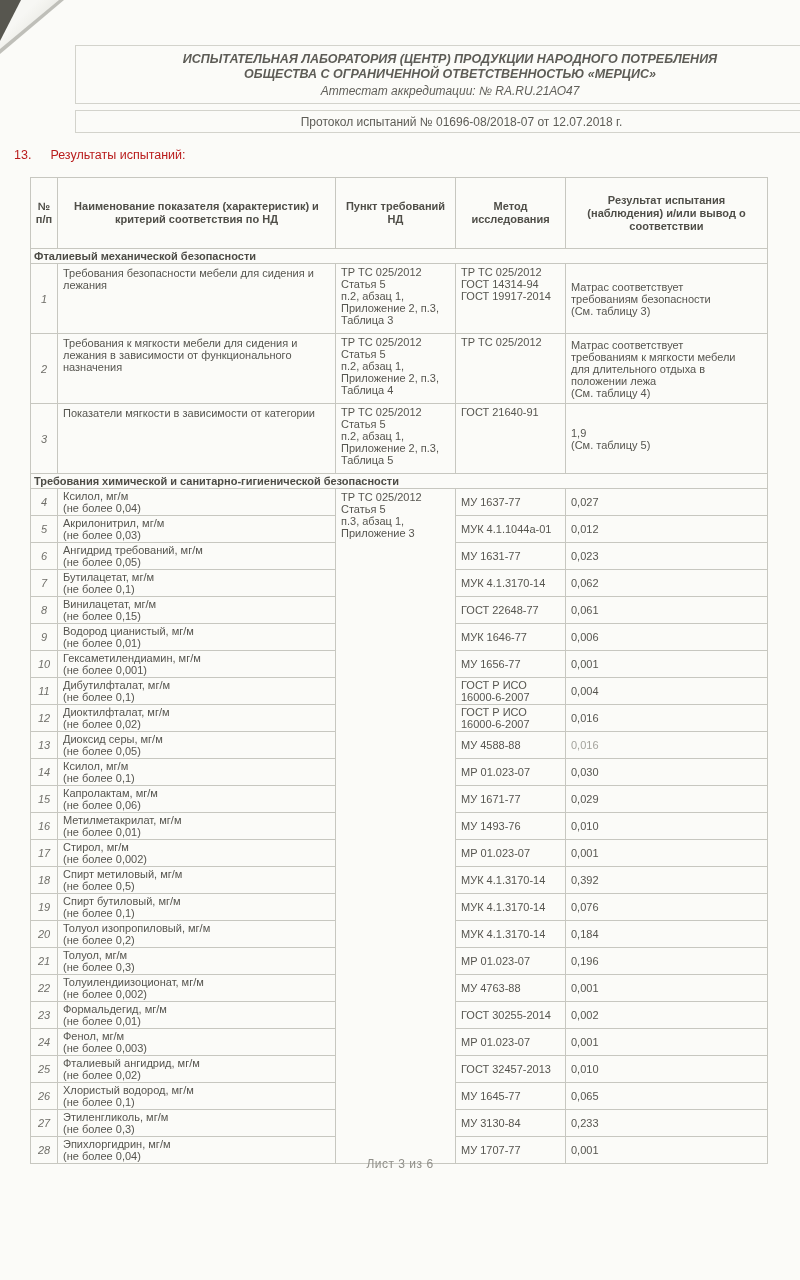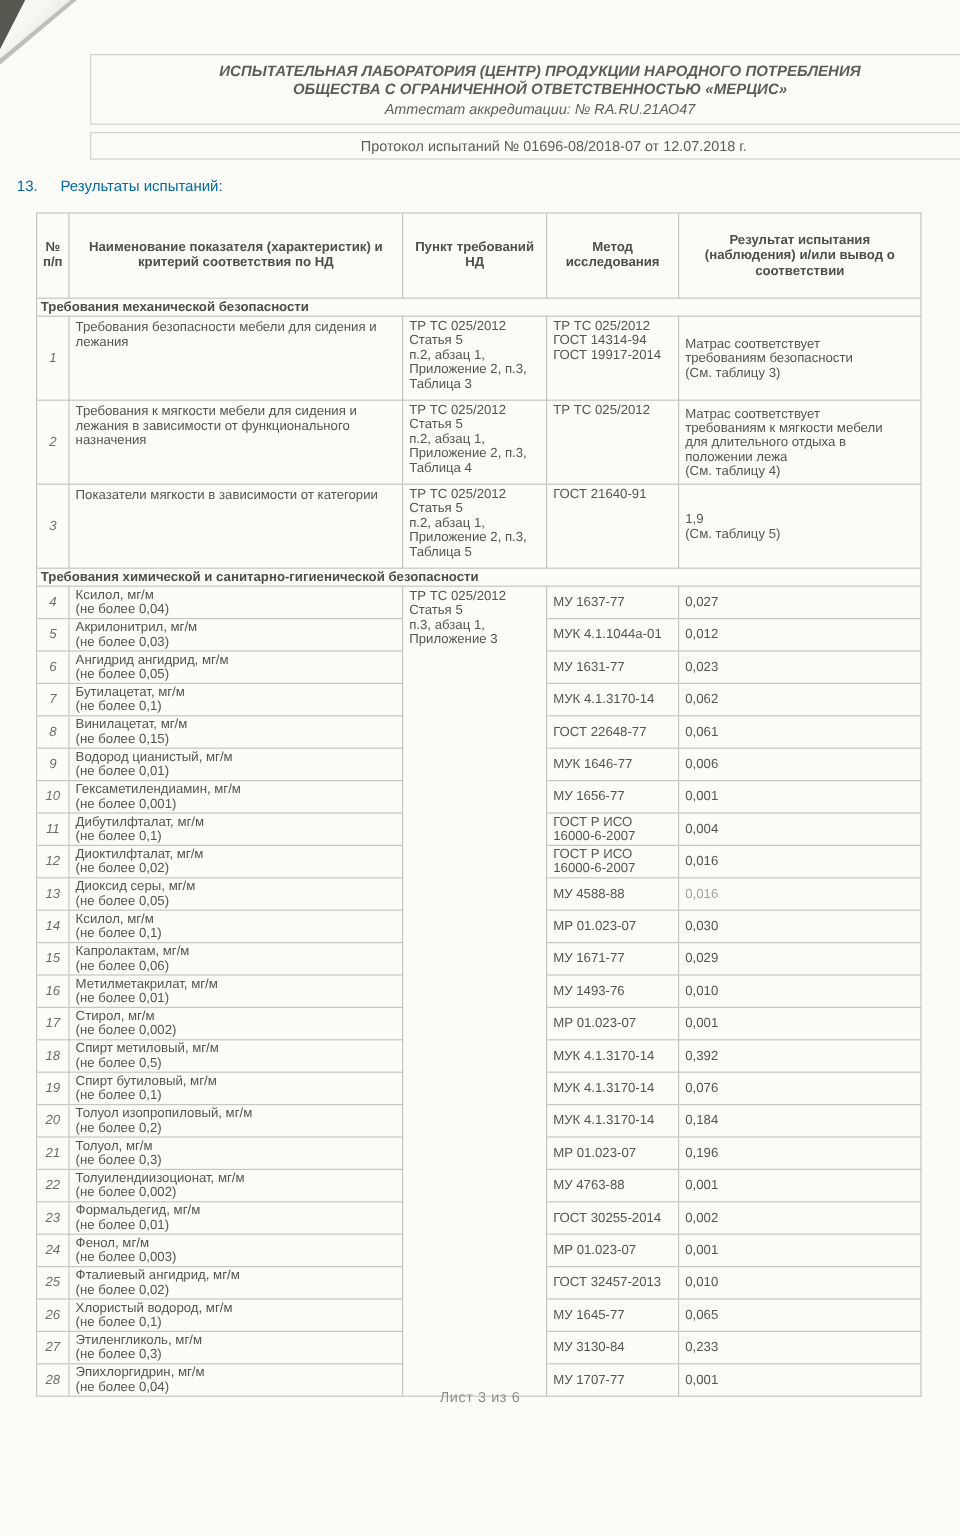--- a/index.html
+++ b/index.html
@@ -28,21 +28,21 @@
     box-sizing:border-box;
   }
   .org-line{font-style:italic;font-weight:bold;font-size:12.5px;line-height:15px;color:#5d5c56;}
   .accred-line{font-style:italic;font-size:12px;line-height:15px;margin-top:2px;color:#605f59;}
   .protocol-box{
     position:absolute;left:75px;top:110px;width:773px;height:23px;
     border:1px solid #d3d3cc;text-align:center;line-height:23px;
     font-size:12px;color:#5d5c56;box-sizing:border-box;
   }
 
-  .results-heading{position:absolute;left:14px;top:148px;font-size:12.5px;color:#0369a1;}
+  .results-heading{position:absolute;left:14px;top:148px;font-size:12.5px;color:#b91c1c;}
   .results-heading .no{margin-right:19px;}
 
   table.results{
     position:absolute;left:30px;top:177px;width:737px;
     border-collapse:collapse;table-layout:fixed;
     font-size:11px;line-height:12px;color:#56554f;
   }
   .results th,.results td{border:1px solid #c7c7c0;}
   .results th{
     font-weight:bold;text-align:center;vertical-align:middle;
@@ -103,21 +103,21 @@
       <tr>
         <th>№ п/п</th>
         <th>Наименование показателя (характеристик) и критерий соответствия по НД</th>
         <th>Пункт требований НД</th>
         <th>Метод исследования</th>
         <th>Результат испытания (наблюдения) и/или вывод о соответствии</th>
       </tr>
     </thead>
     <tbody>
         <tr class="section-row">
-          <td class="section-cell" colspan="5">Требования механической безопасности</td>
+          <td class="section-cell" colspan="5">Фталиевый механической безопасности</td>
         </tr>
         <tr class="mech-row">
           <td class="num-cell">1</td>
           <td class="name-cell">
             <div>Требования безопасности мебели для сидения и лежания</div>
           </td>
           <td class="punkt-cell">
             <div>ТР ТС 025/2012</div>
             <div>Статья 5</div>
             <div>п.2, абзац 1,</div>
@@ -209,21 +209,21 @@
           <td class="method-cell">
             <div>МУК 4.1.1044а-01</div>
           </td>
           <td class="result-cell">
             <div>0,012</div>
           </td>
         </tr>
         <tr class="chem-row">
           <td class="num-cell">6</td>
           <td class="name-cell">
-            <div>Ангидрид ангидрид, мг/м</div>
+            <div>Ангидрид требований, мг/м</div>
             <div>(не более 0,05)</div>
           </td>
           <td class="method-cell">
             <div>МУ 1631-77</div>
           </td>
           <td class="result-cell">
             <div>0,023</div>
           </td>
         </tr>
         <tr class="chem-row">

